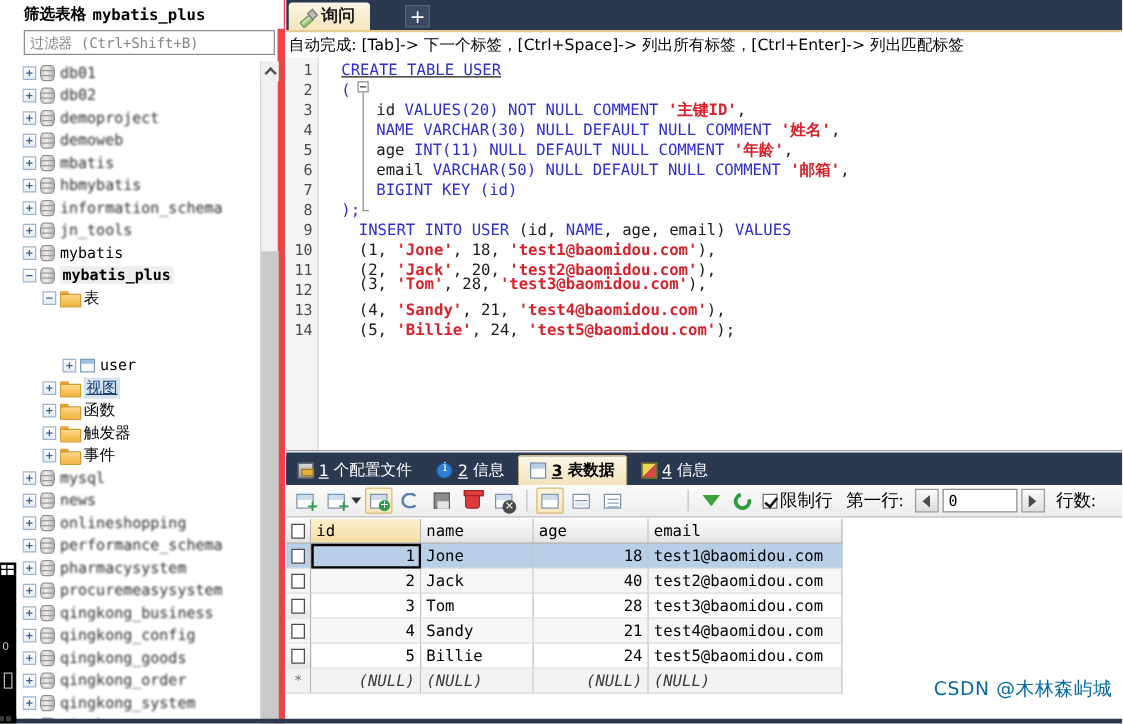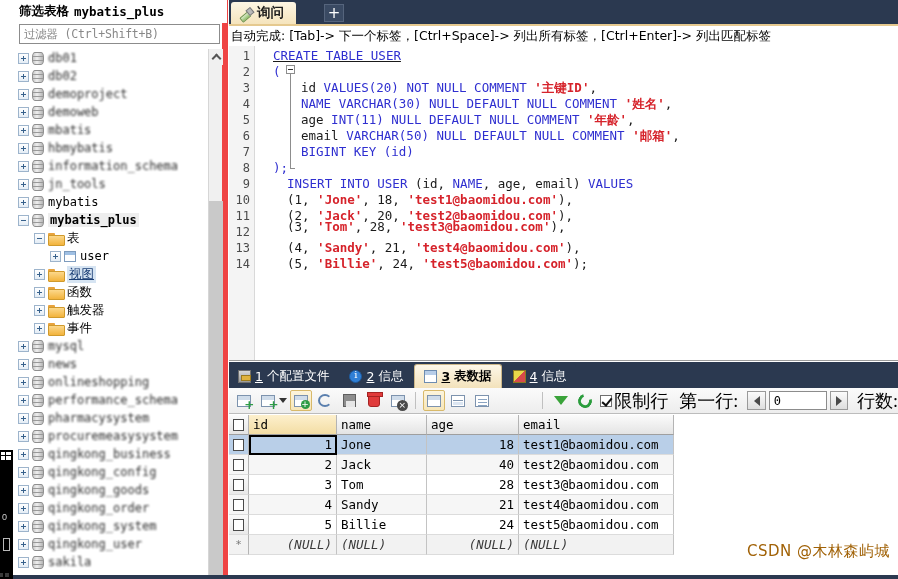--- a/index.html
+++ b/index.html
@@ -463,21 +463,21 @@
     content: ""; position: absolute; left: -1px; top: -9px;
     width: 2px; height: 8px; background: #3aa33a;
   }
   .g-refresh2 {
     width: 14px; height: 14px; border-radius: 50%;
     border: 3px solid #2a9c3c; border-top-color: transparent;
     transform: rotate(30deg);
   }
   .lbl {
     font-family: Liberation Serif, serif;
-    font-size: 18px; color: #000; white-space: nowrap;
+    font-size: 14px; color: #000; white-space: nowrap;
   }
   .cb {
     width: 12px; height: 12px; border: 1px solid #6f6f6f;
     background: #fff; position: relative; margin-right: 2px;
   }
   .cb.checked:after {
     content: ""; position: absolute; left: 3px; top: 0px;
     width: 4px; height: 8px;
     border-right: 2px solid #111; border-bottom: 2px solid #111;
     transform: rotate(40deg);
@@ -548,21 +548,21 @@
     outline: 2px solid #000; outline-offset: -2px;
   }
   .nullrow .dg-cell {
     font-style: italic; color: #3a3a3a; background: #f2f2f2;
   }
   .nullrow .c-check { color: #777; font-size: 11px; }
 
   .watermark {
     position: absolute; right: 8px; bottom: 18px;
     font-family: "DejaVu Sans", sans-serif;
-    font-size: 15px; color: #a16207;
+    font-size: 15px; color: #0369a1;
     letter-spacing: 0.5px;
     z-index: 60;
   }
   .bottom-edge {
     position: absolute; left: 0; bottom: 0;
     width: 898px; height: 4px; background: #2b3950;
   }
 </style>
 </head>
 <body>
@@ -633,21 +633,21 @@
         <div class="tnode" style="padding-left: 0px;">
           <span class="expander"></span>
           <span class="ico-db"></span>
           <span class="tlabel bold hl">mybatis_plus</span>
         </div>
         <div class="tnode" style="padding-left: 16px;">
           <span class="expander"></span>
           <span class="ico-folder"></span>
           <span class="tlabel cn">表</span>
         </div>
-        <div class="tnode" style="padding-left: 32px;">
+        <div class="tnode" style="padding-left: 32px; margin-top: 36px;">
           <span class="expander plus"></span>
           <span class="ico-table"></span>
           <span class="tlabel">user</span>
         </div>
         <div class="tnode" style="padding-left: 16px;">
           <span class="expander plus"></span>
           <span class="ico-folder"></span>
           <span class="tlabel cn sel">视图</span>
         </div>
         <div class="tnode" style="padding-left: 16px;">

